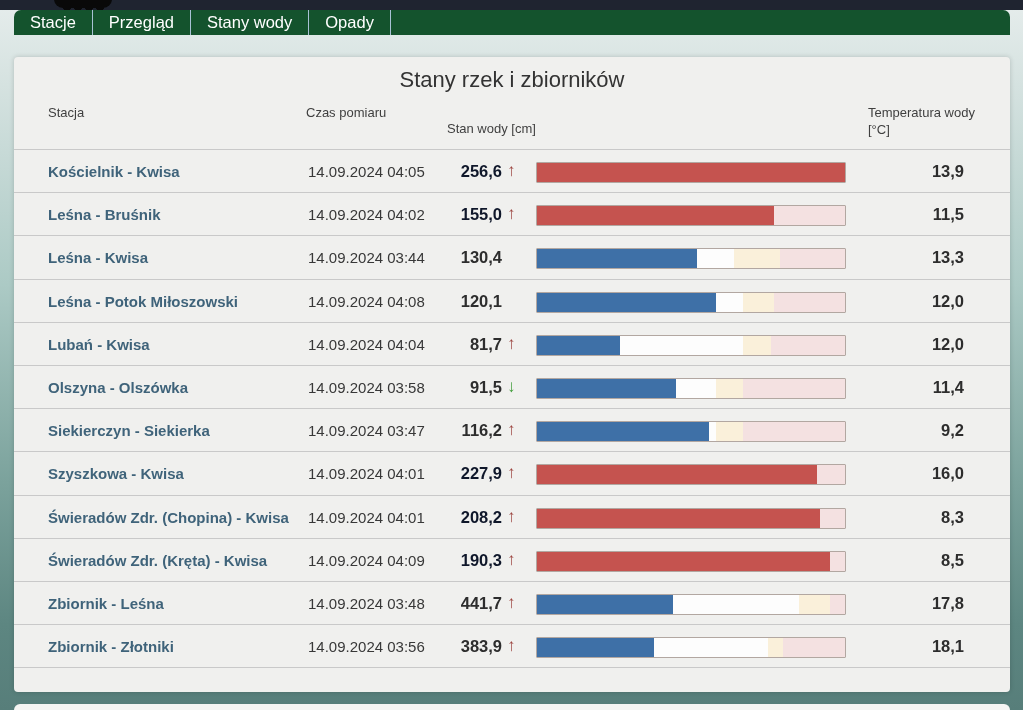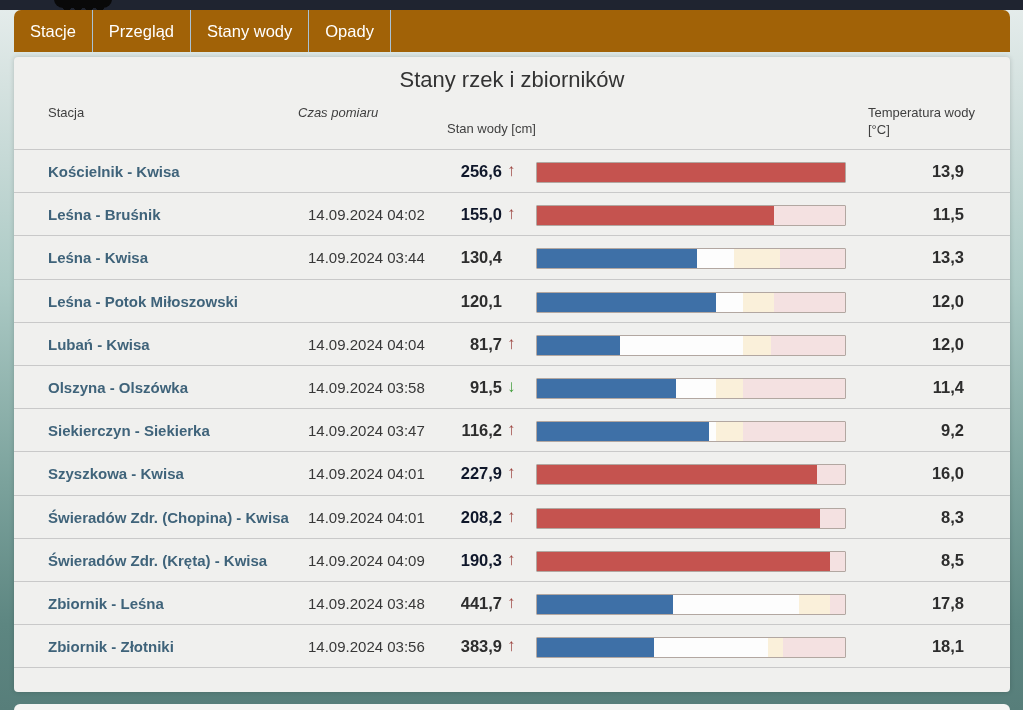--- a/index.html
+++ b/index.html
@@ -8,33 +8,33 @@
     font-family:"Liberation Sans","DejaVu Sans",sans-serif;
     background:linear-gradient(180deg,#e6edec 0%,#d5e2e0 12%,#accac5 40%,#7ba29c 68%,#5d8681 88%,#577e7a 100%);
   }
   
   .top-strip{position:absolute;top:0;left:0;width:1023px;height:10px;background:#1f2430;}
   .logo{position:absolute;top:0;left:54px;width:58px;height:10px;overflow:hidden;}
   .logo::before{content:"";position:absolute;top:-9px;left:0;width:58px;height:17px;background:#090909;border-radius:0 0 9px 9px;}
   .logo::after{content:"";position:absolute;top:6px;left:8px;width:42px;height:8px;
     background:radial-gradient(circle 5px at 5px 0,#090909 4.6px,transparent 5px) 0 0/11px 8px repeat-x;}
   
-  .nav{position:absolute;top:10px;left:14px;width:996px;height:42px;background:#a16207;
+  .nav{position:absolute;top:10px;left:14px;width:996px;height:25px;background:#14532d;
     border-radius:7px 7px 0 0;display:flex;align-items:stretch;}
   .nav-tab{display:flex;align-items:center;padding:0 16px;color:#fff;font-size:16.5px;
     border-right:1px solid #a9c2d5;cursor:pointer;white-space:nowrap;}
   
   .card{position:absolute;top:57px;left:14px;width:996px;height:635px;background:#f0f0ee;
     border-radius:4px;box-shadow:0 0 5px rgba(0,0,0,.18);}
   .title{padding-top:10px;text-align:center;font-size:22px;color:#333;}
   
   .thead{position:relative;height:47px;border-bottom:1px solid #c9c9c9;margin-top:9px;}
   .th{position:absolute;top:2px;font-size:13px;color:#3f3f3f;line-height:17px;}
   .th-station{left:34px;}
-  .th-time{left:284px;font-style:italic;}
+  .th-time{left:292px;}
   .th-level{left:433px;margin-top:16px;}
   .th-temp{left:854px;width:130px;}
   
   .row{position:relative;height:43.2px;border-bottom:1px solid #c9c9c9;box-sizing:border-box;}
   .c-station{position:absolute;left:34px;top:0;line-height:43px;font-size:15px;font-weight:bold;color:#3f637a;cursor:pointer;}
   .c-time{position:absolute;left:294px;top:0;line-height:43px;font-size:15px;color:#383838;}
   .c-value{position:absolute;left:404px;width:84px;top:0;line-height:43px;font-size:16.5px;font-weight:bold;color:#2d2d2d;text-align:right;}
   .c-value.alarm{color:#0f172a;}
   .c-trend{position:absolute;left:493px;width:22px;top:0;line-height:42px;font-size:17px;font-weight:bold;text-align:left;}
   .c-trend.up{color:#9d4540;}
@@ -74,20 +74,21 @@
     <div class="th th-level">Stan wody [cm]</div>
     <div class="th th-temp">
       <div>Temperatura wody</div>
       <div>[°C]</div>
     </div>
   </div>
 
   <div id="rows">
   <div class="row">
     <span class="c-station">Kościelnik - Kwisa</span>
+    <span class="c-time">14.09.2024 04:05</span>
     <span class="c-value alarm">256,6</span>
     <span class="c-trend up">↑</span>
     <span class="bar">
       <span class="zone z-cream" style="left: 55%; width: 10%; background: rgb(250, 240, 218);"></span>
       <span class="zone z-pink" style="left: 65%; right: 0px; background: rgb(244, 225, 225);"></span>
       <span class="fill" style="width: 100%; background: rgb(197, 83, 79);"></span>
     </span>
     <span class="c-temp">13,9</span>
   </div>
 
@@ -112,20 +113,21 @@
     <span class="bar">
       <span class="zone z-cream" style="left: 64%; width: 15%; background: rgb(250, 240, 218);"></span>
       <span class="zone z-pink" style="left: 79%; right: 0px; background: rgb(244, 225, 225);"></span>
       <span class="fill" style="width: 52%; background: rgb(62, 112, 167);"></span>
     </span>
     <span class="c-temp">13,3</span>
   </div>
 
   <div class="row">
     <span class="c-station">Leśna - Potok Miłoszowski</span>
+    <span class="c-time">14.09.2024 04:08</span>
     <span class="c-value">120,1</span>
     <span class="c-trend"></span>
     <span class="bar">
       <span class="zone z-cream" style="left: 67%; width: 10%; background: rgb(250, 240, 218);"></span>
       <span class="zone z-pink" style="left: 77%; right: 0px; background: rgb(244, 225, 225);"></span>
       <span class="fill" style="width: 58%; background: rgb(62, 112, 167);"></span>
     </span>
     <span class="c-temp">12,0</span>
   </div>
 

